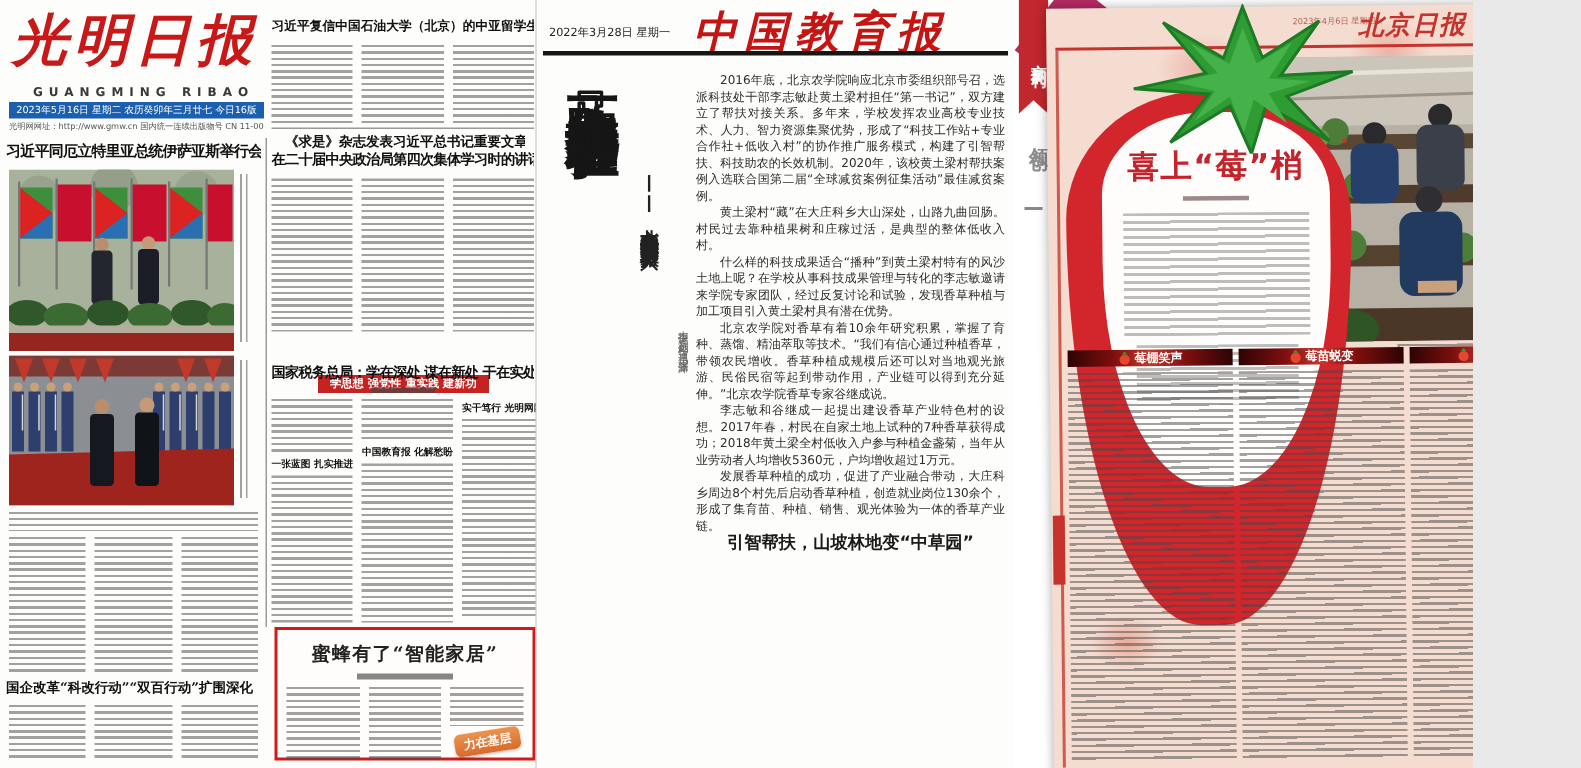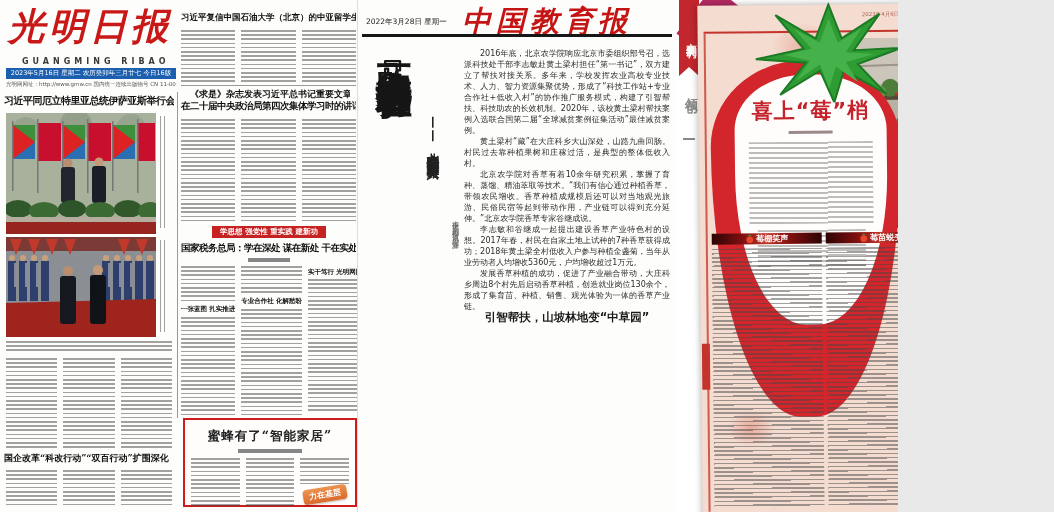--- a/index.html
+++ b/index.html
@@ -1,35 +1,35 @@
 <!DOCTYPE html>
 <html><head>
 <meta charset="utf-8">
 <style>
   html,body{margin:0;padding:0;background:#e9e9e9;}
-  #stage{position:relative;width:898px;height:512px;background:#fca5a5;overflow:hidden;
+  #stage{position:relative;width:982px;height:512px;background:#fca5a5;overflow:hidden;
          font-family:"DejaVu Sans","Liberation Sans",sans-serif;-webkit-font-smoothing:antialiased;}
   .abs{position:absolute;}
   .serif{font-family:"DejaVu Serif","Liberation Serif",serif;}
   
   .tl{background:repeating-linear-gradient(180deg, rgba(45,45,45,.58) 0 2px, rgba(0,0,0,0) 2px 5px);}
   .tl.fine{background:repeating-linear-gradient(180deg, rgba(70,70,70,.5) 0 1.6px, rgba(0,0,0,0) 1.6px 4.2px);}
   .tl.soft{background:repeating-linear-gradient(180deg, rgba(110,110,110,.45) 0 2px, rgba(0,0,0,0) 2px 5px);}
   .vtl{background:repeating-linear-gradient(90deg, rgba(70,70,70,.5) 0 1.5px, rgba(0,0,0,0) 1.5px 4px);}
   .cols{display:flex;gap:6px;}
   .cols>div{flex:1;}
   .stub{background:rgba(70,70,70,.65);height:4px;}
   
   .paper{position:absolute;background:#fdfdfb;}
   .gm-title{color:#c81818;font-weight:bold;font-style:italic;font-size:37px;letter-spacing:4px;line-height:1.1;}
   .gm-pinyin{color:#3a3a3a;font-size:8px;letter-spacing:4px;font-weight:bold;}
   .gm-datebar{background:#1b5fae;color:#fff;font-size:6.5px;line-height:11px;text-align:center;white-space:nowrap;overflow:hidden;}
   .gm-pub{color:#555;font-size:5.5px;white-space:nowrap;overflow:hidden;}
   .hl{font-weight:bold;color:#111;white-space:nowrap;overflow:hidden;}
-  .badge{background:#c62222;color:#fff;font-weight:bold;text-align:center;}
+  .badge{background:#c62222;color:#fff;font-weight:bold;text-align:center;margin-top:24px;}
   .beebox{border:2.5px solid #cf1b1b;background:#fffdfb;}
   .stamp{background:linear-gradient(180deg,#ec9350,#d96a2a);color:#fff;font-weight:bold;font-size:8px;
          padding:2px 6px;border-radius:4px;transform:rotate(-9deg);box-shadow:0 1px 2px rgba(0,0,0,.25);white-space:nowrap;}
   .rule-h{background:#9a9a9a;height:1px;}
   .rule-v{background:#9a9a9a;width:1px;}
   
   .edu-title{color:#c41414;font-weight:bold;font-style:italic;font-size:29px;letter-spacing:5px;}
   .vtext{writing-mode:vertical-rl;}
   .edu-main-hl{font-size:36px;font-weight:bold;color:#161616;letter-spacing:-1px;line-height:52px;}
   .edu-sub-hl{font-size:12.5px;font-weight:bold;color:#222;letter-spacing:1px;}
@@ -219,21 +219,21 @@
     <div class="abs hl serif" style="left:181px;top:242px;width:175px;font-size:9.5px;letter-spacing:-0.5px;text-align:center;">国家税务总局：学在深处 谋在新处 干在实处</div>
     <div class="abs stub" style="left:248px;top:258px;width:42px;"></div>
     <div class="abs cols" style="left:181px;top:266px;width:175px;height:148px;">
       <div>
         <div class="tl fine" style="height:36px;"></div>
         <div style="font-size:6.5px;font-weight:bold;color:#111;white-space:nowrap;margin:3px 0;">一张蓝图 扎实推进</div>
         <div class="tl fine" style="height:98px;"></div>
       </div>
       <div>
         <div class="tl fine" style="height:28px;"></div>
-        <div style="font-size:6.5px;font-weight:bold;color:#111;white-space:nowrap;margin:3px 0;">专业合作社 化解愁盼</div>
+        <div style="font-size:6.5px;font-weight:bold;color:#111;white-space:nowrap;margin:3px 0;">中国教育报 化解愁盼</div>
         <div class="tl fine" style="height:106px;"></div>
       </div>
       <div>
         <div style="font-size:6.5px;font-weight:bold;color:#111;white-space:nowrap;margin:2px 0;">实干笃行 光明网网址</div>
         <div class="tl fine" style="height:134px;"></div>
       </div>
     </div>
 
     <div class="abs beebox" style="left:183px;top:418px;width:170px;height:85px;">
       <div style="font-size:12.5px;font-weight:bold;color:#222;text-align:center;margin-top:8px;letter-spacing:1px;" class="serif">蜜蜂有了“智能家居”</div>
@@ -254,20 +254,21 @@
     <div class="abs edu-title serif" style="left:104px;top:2px;">中国教育报</div>
     <div class="abs" style="left:4px;top:34px;width:310px;height:2.5px;background:#161616;"></div>
 
     <div class="abs vtext edu-main-hl" style="left:8px;top:54px;width:54px;height:458px;overflow:hidden;">三任驻村『第一书记』的接力跑</div>
     <div class="abs vtext edu-sub-hl" style="left:66px;top:116px;height:300px;">——北京农学院科技富农助力乡村振兴</div>
     <div class="abs vtext edu-byline" style="left:92px;top:215px;height:150px;">本报记者 施剑松 通讯员 张新泽</div>
 
     <div class="abs edu-body" style="left:106px;top:48px;width:206px;height:462px;overflow:hidden;">
       <p>2016年底，北京农学院响应北京市委组织部号召，选派科技处干部李志敏赴黄土梁村担任“第一书记”，双方建立了帮扶对接关系。多年来，学校发挥农业高校专业技术、人力、智力资源集聚优势，形成了“科技工作站+专业合作社+低收入村”的协作推广服务模式，构建了引智帮扶、科技助农的长效机制。2020年，该校黄土梁村帮扶案例入选联合国第二届“全球减贫案例征集活动”最佳减贫案例。</p>
       <p>黄土梁村“藏”在大庄科乡大山深处，山路九曲回肠。村民过去靠种植果树和庄稼过活，是典型的整体低收入村。</p>
+      <p>什么样的科技成果适合“播种”到黄土梁村特有的风沙土地上呢？在学校从事科技成果管理与转化的李志敏邀请来学院专家团队，经过反复讨论和试验，发现香草种植与加工项目引入黄土梁村具有潜在优势。</p>
       <p>北京农学院对香草有着10余年研究积累，掌握了育种、蒸馏、精油萃取等技术。“我们有信心通过种植香草，带领农民增收。香草种植成规模后还可以对当地观光旅游、民俗民宿等起到带动作用，产业链可以得到充分延伸。”北京农学院香草专家谷继成说。</p>
       <p>李志敏和谷继成一起提出建设香草产业特色村的设想。2017年春，村民在自家土地上试种的7种香草获得成功；2018年黄土梁全村低收入户参与种植金盏菊，当年从业劳动者人均增收5360元，户均增收超过1万元。</p>
       <p>发展香草种植的成功，促进了产业融合带动，大庄科乡周边8个村先后启动香草种植，创造就业岗位130余个，形成了集育苗、种植、销售、观光体验为一体的香草产业链。</p>
       <p class="edu-subhead">引智帮扶，山坡林地变“中草园”</p>
     </div>
   </div>
 
   <div class="abs" style="left:676px;top:0;width:378px;height:512px;background:#fff;overflow:hidden;">
 
     <div class="abs" style="left:14px;top:-6px;width:46px;height:60px;background:#b52a63;transform:rotate(38deg);"></div>

